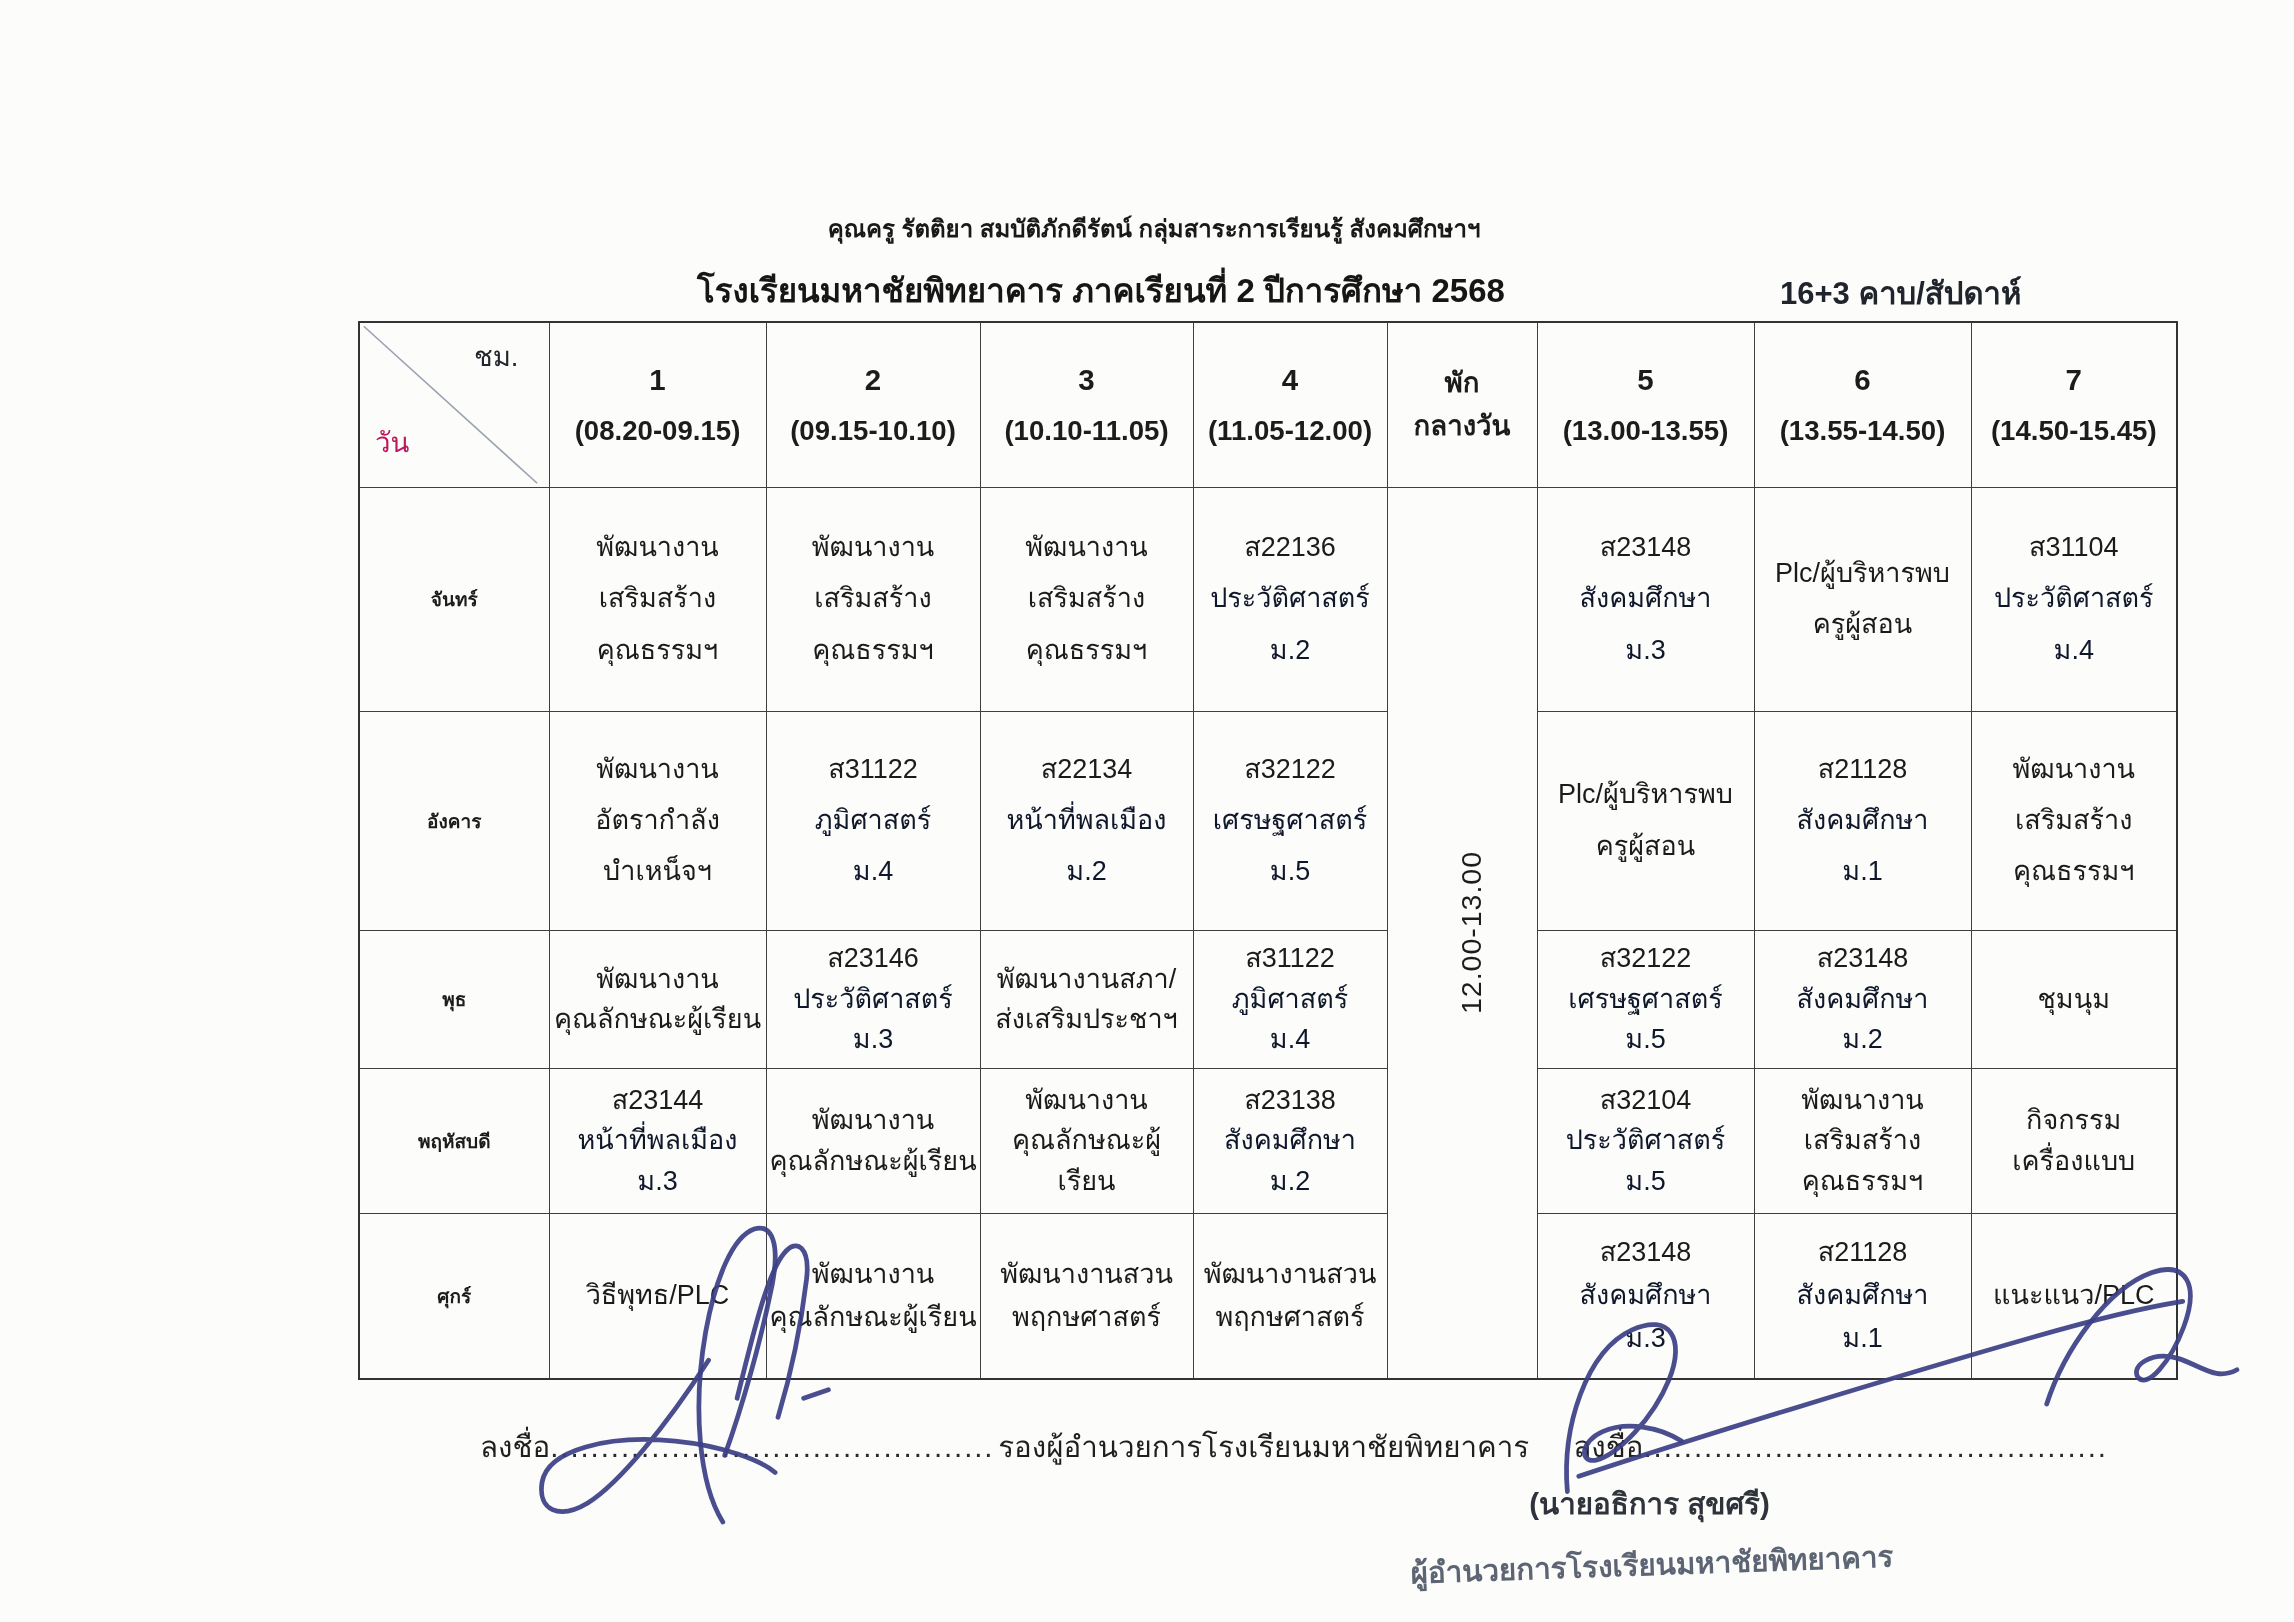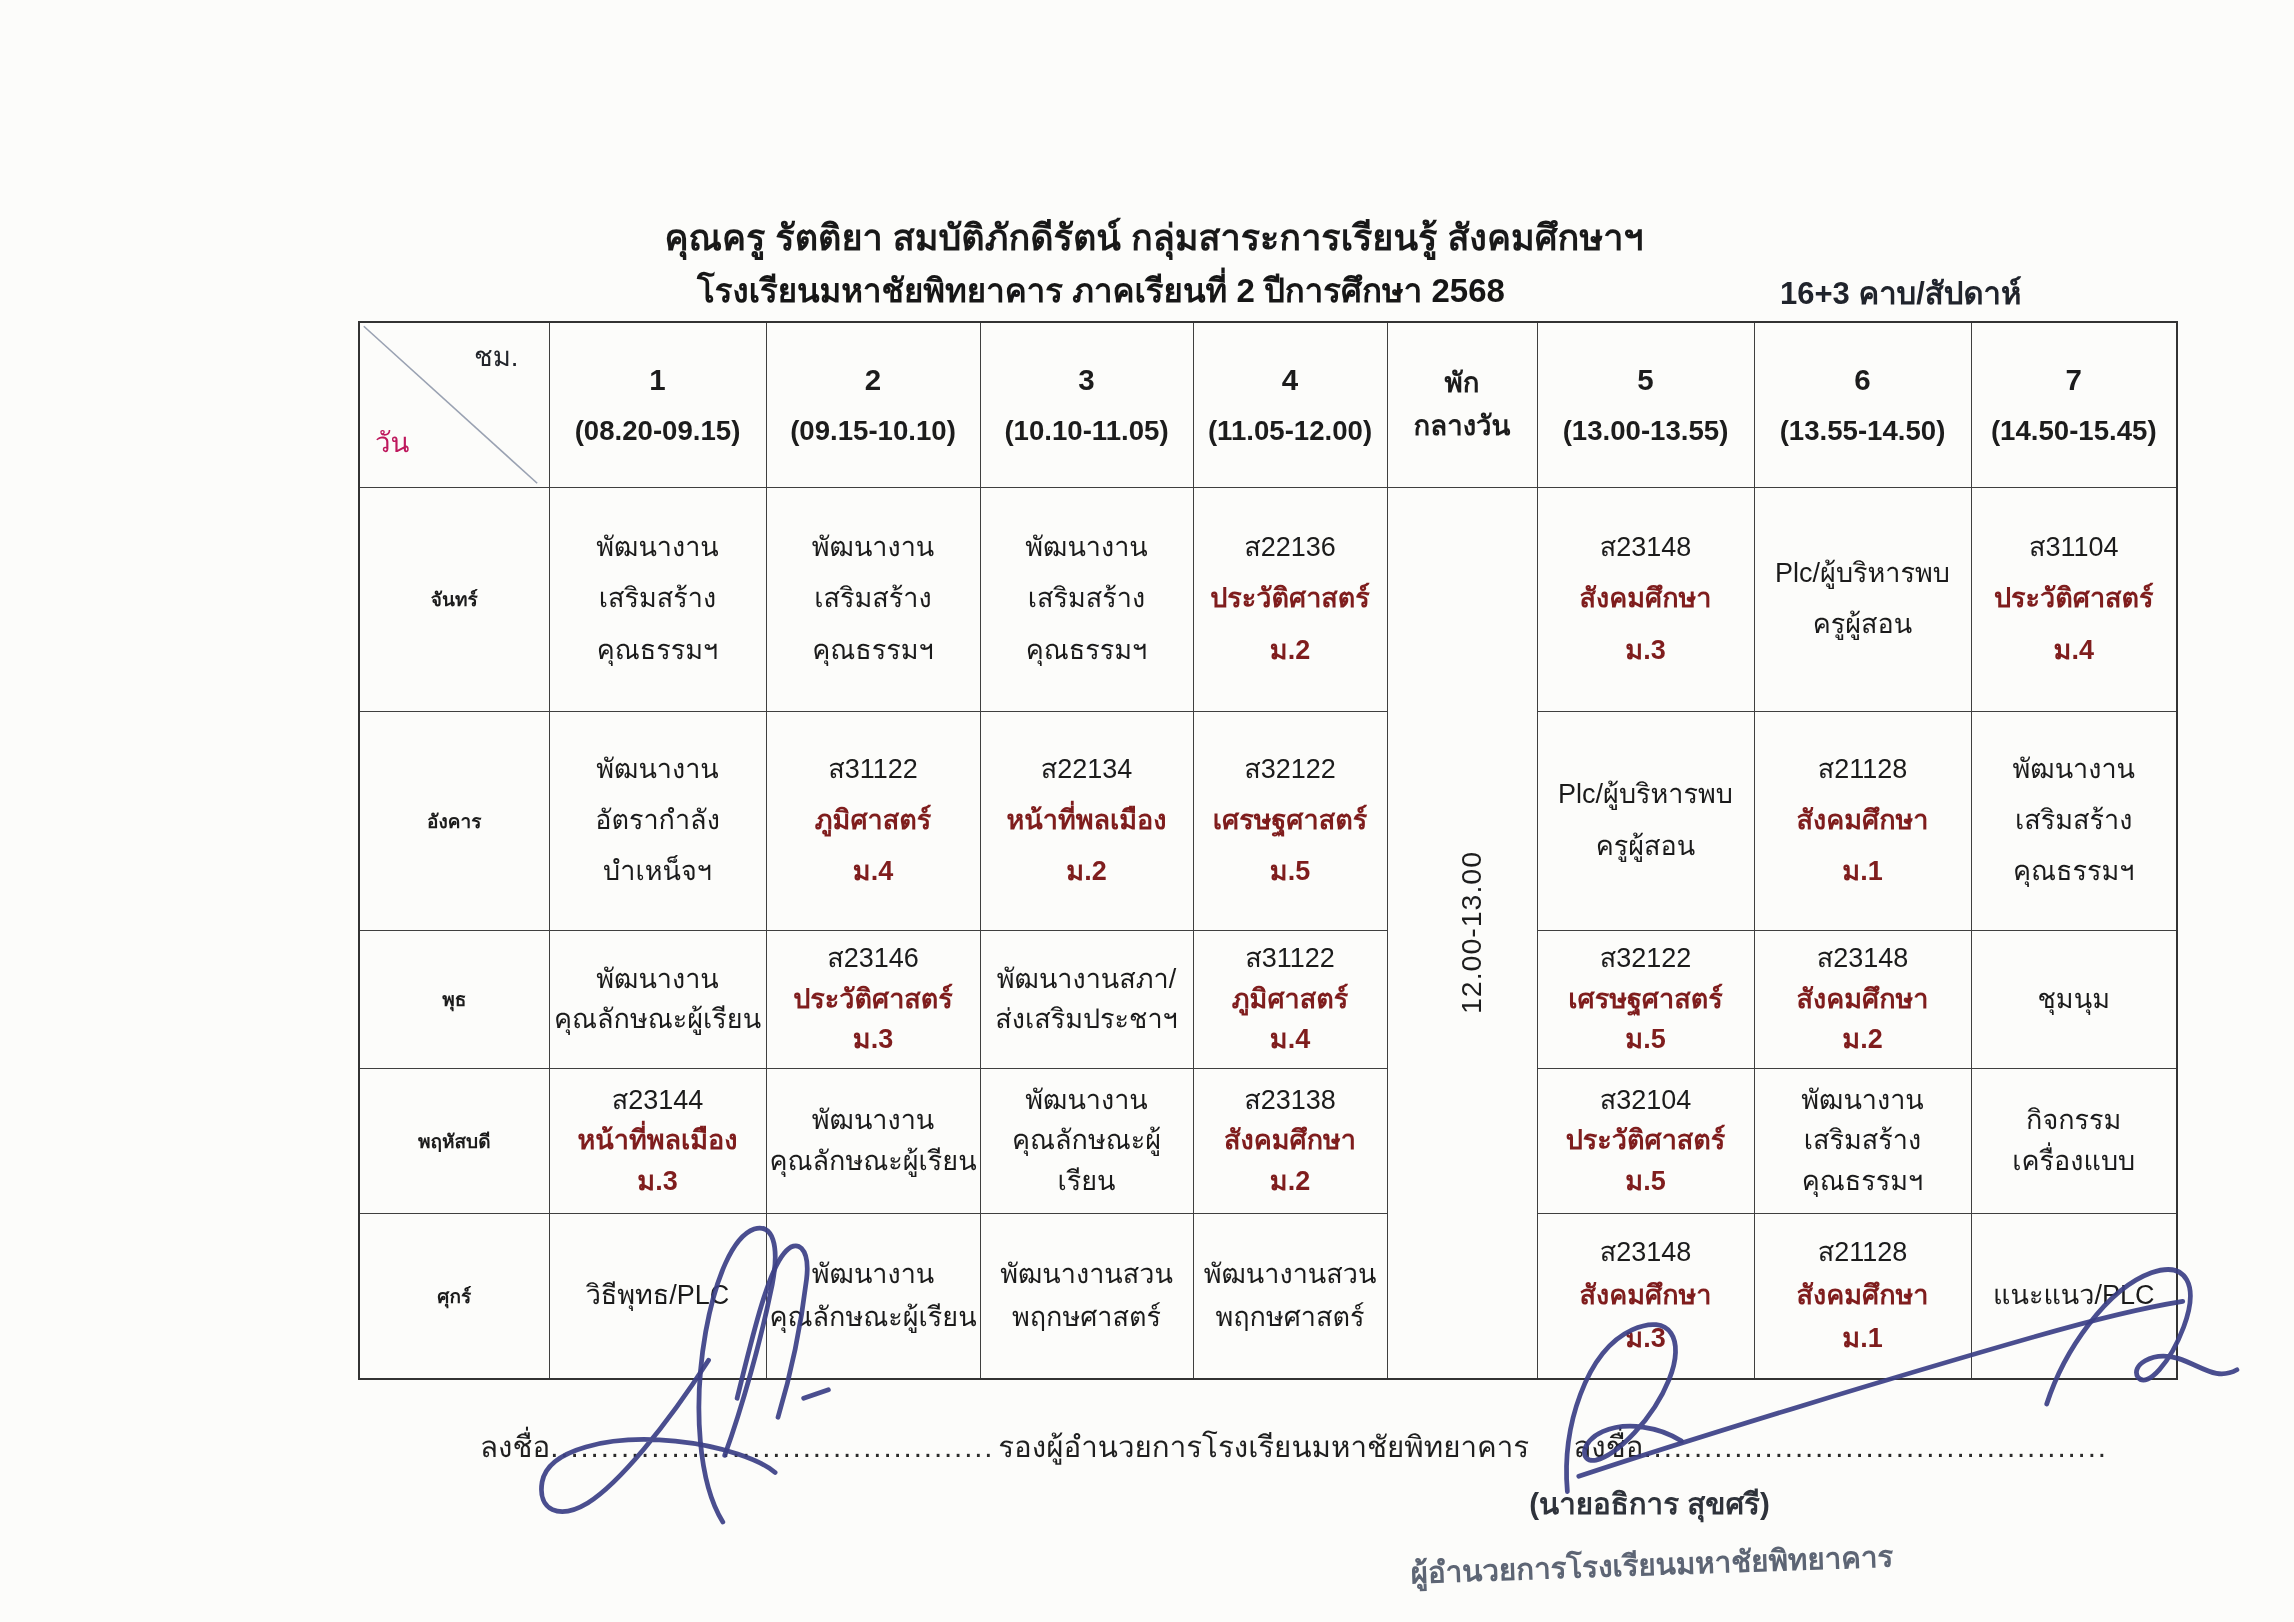--- a/index.html
+++ b/index.html
@@ -1,42 +1,42 @@
 <!DOCTYPE html>
 <html style="font-size:15px"><head>
 <meta charset="utf-8">
 <style>
   html,body{margin:0;padding:0;width:2294px;height:1623px;background:#fbfbf9;
     font-family:"Liberation Sans","DejaVu Sans",sans-serif;color:#1c1c1c;}
   .page{position:relative;width:2294px;height:1623px;overflow:hidden;background:#fcfcfa;}
 
   
   .title1{position:absolute;top:209px;left:1154px;transform:translateX(-50%);
-    font-size:36px;font-weight:bold;white-space:nowrap;color:#191919;}
+    font-size:24px;font-weight:bold;white-space:nowrap;color:#191919;}
   .title2{position:absolute;top:264px;left:1101px;transform:translateX(-50%);
     font-size:33px;font-weight:bold;white-space:nowrap;color:#161616;}
   .periods-week{position:absolute;top:268px;left:1780px;font-size:31px;font-weight:600;
     white-space:nowrap;color:#20242c;}
 
   
   table.tt{position:absolute;left:317px;top:321px;width:1819px;border-collapse:collapse;
     table-layout:fixed;border:2.9px solid #333;margin-left:41px;}
   table.tt td{border:1.9px solid #3f3f3f;vertical-align:middle;text-align:center;padding:0 2.9px;}
   tr.hrow{height:165px;}
   tr.r0{height:224px;} tr.r1{height:219px;} tr.r2{height:138px;} tr.r3{height:145px;} tr.r4{height:166px;}
   .corner{position:relative;padding:0;}
   .corner svg.diag{position:absolute;left:0;top:0;width:100%;height:100%;}
   .c-top{position:absolute;top:11.4px;right:30px;font-size:27.6px;color:#23262c;}
   .c-bot{position:absolute;bottom:23px;left:15px;font-size:27.6px;color:#be185d;}
   .pn{font-size:29.5px;font-weight:bold;line-height:1.2;}
   .pt{font-size:27.6px;font-weight:bold;margin-top:17px;line-height:1.2;}
   .lunch-h .pn{font-weight:700;font-size:27.6px;margin:0;line-height:1.55;}
   td.day{font-size:19px;font-weight:bold;}
   .ln{font-size:27px;line-height:1.5;color:#1b1b1b;}
-  .ln.bold{font-weight:bold;color:#7f1d1d;}
+  .ln.bold{font-weight:normal;color:#0f172a;}
   tr.r0 .ln,tr.r1 .ln{line-height:1.9;}
   tr.r4 .ln{line-height:1.6;}
   td.lunch-cell{overflow:visible;}
   .rot{display:inline-block;transform:rotate(-90deg);white-space:nowrap;font-size:28.5px;
     letter-spacing:1px;color:#1d1d1d;}
 
   
   .signrow{position:absolute;left:480px;top:1423px;font-size:29.5px;white-space:nowrap;color:#1f1f1f;}
   .signrow .dots{letter-spacing:1.9px;color:#2a2a2a;}
   .signrow .t2{margin-left:3.8px;}

